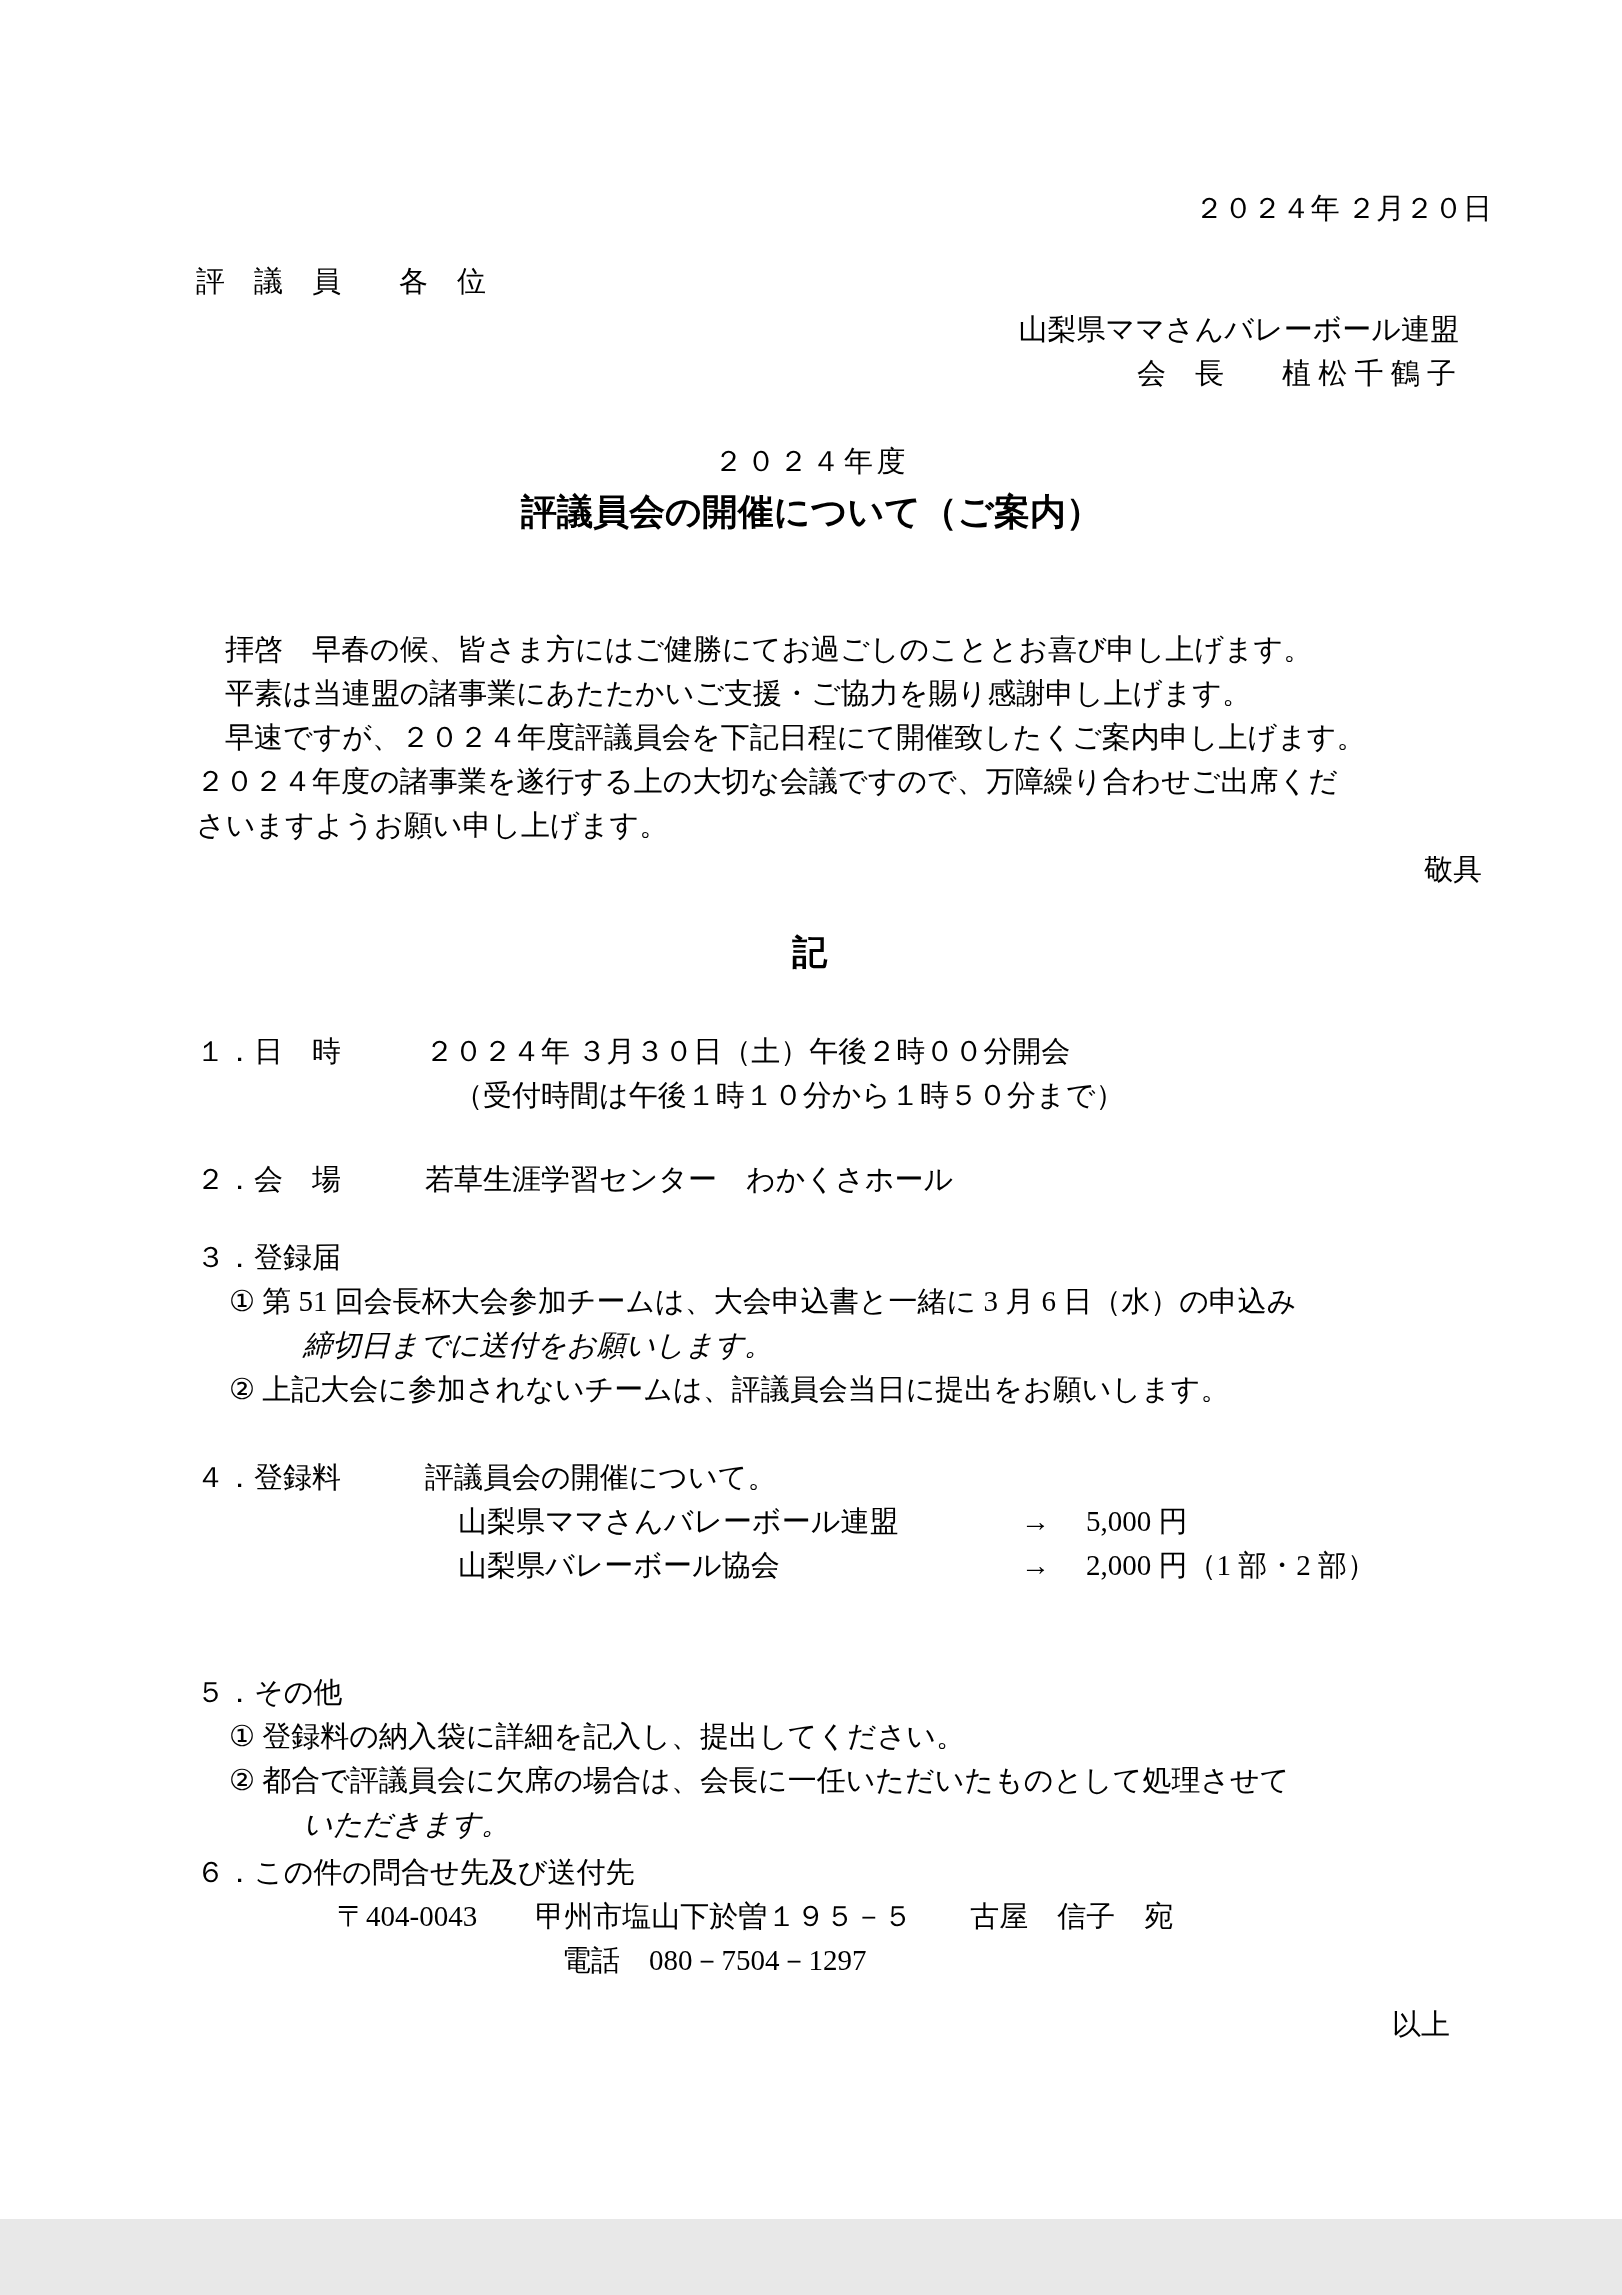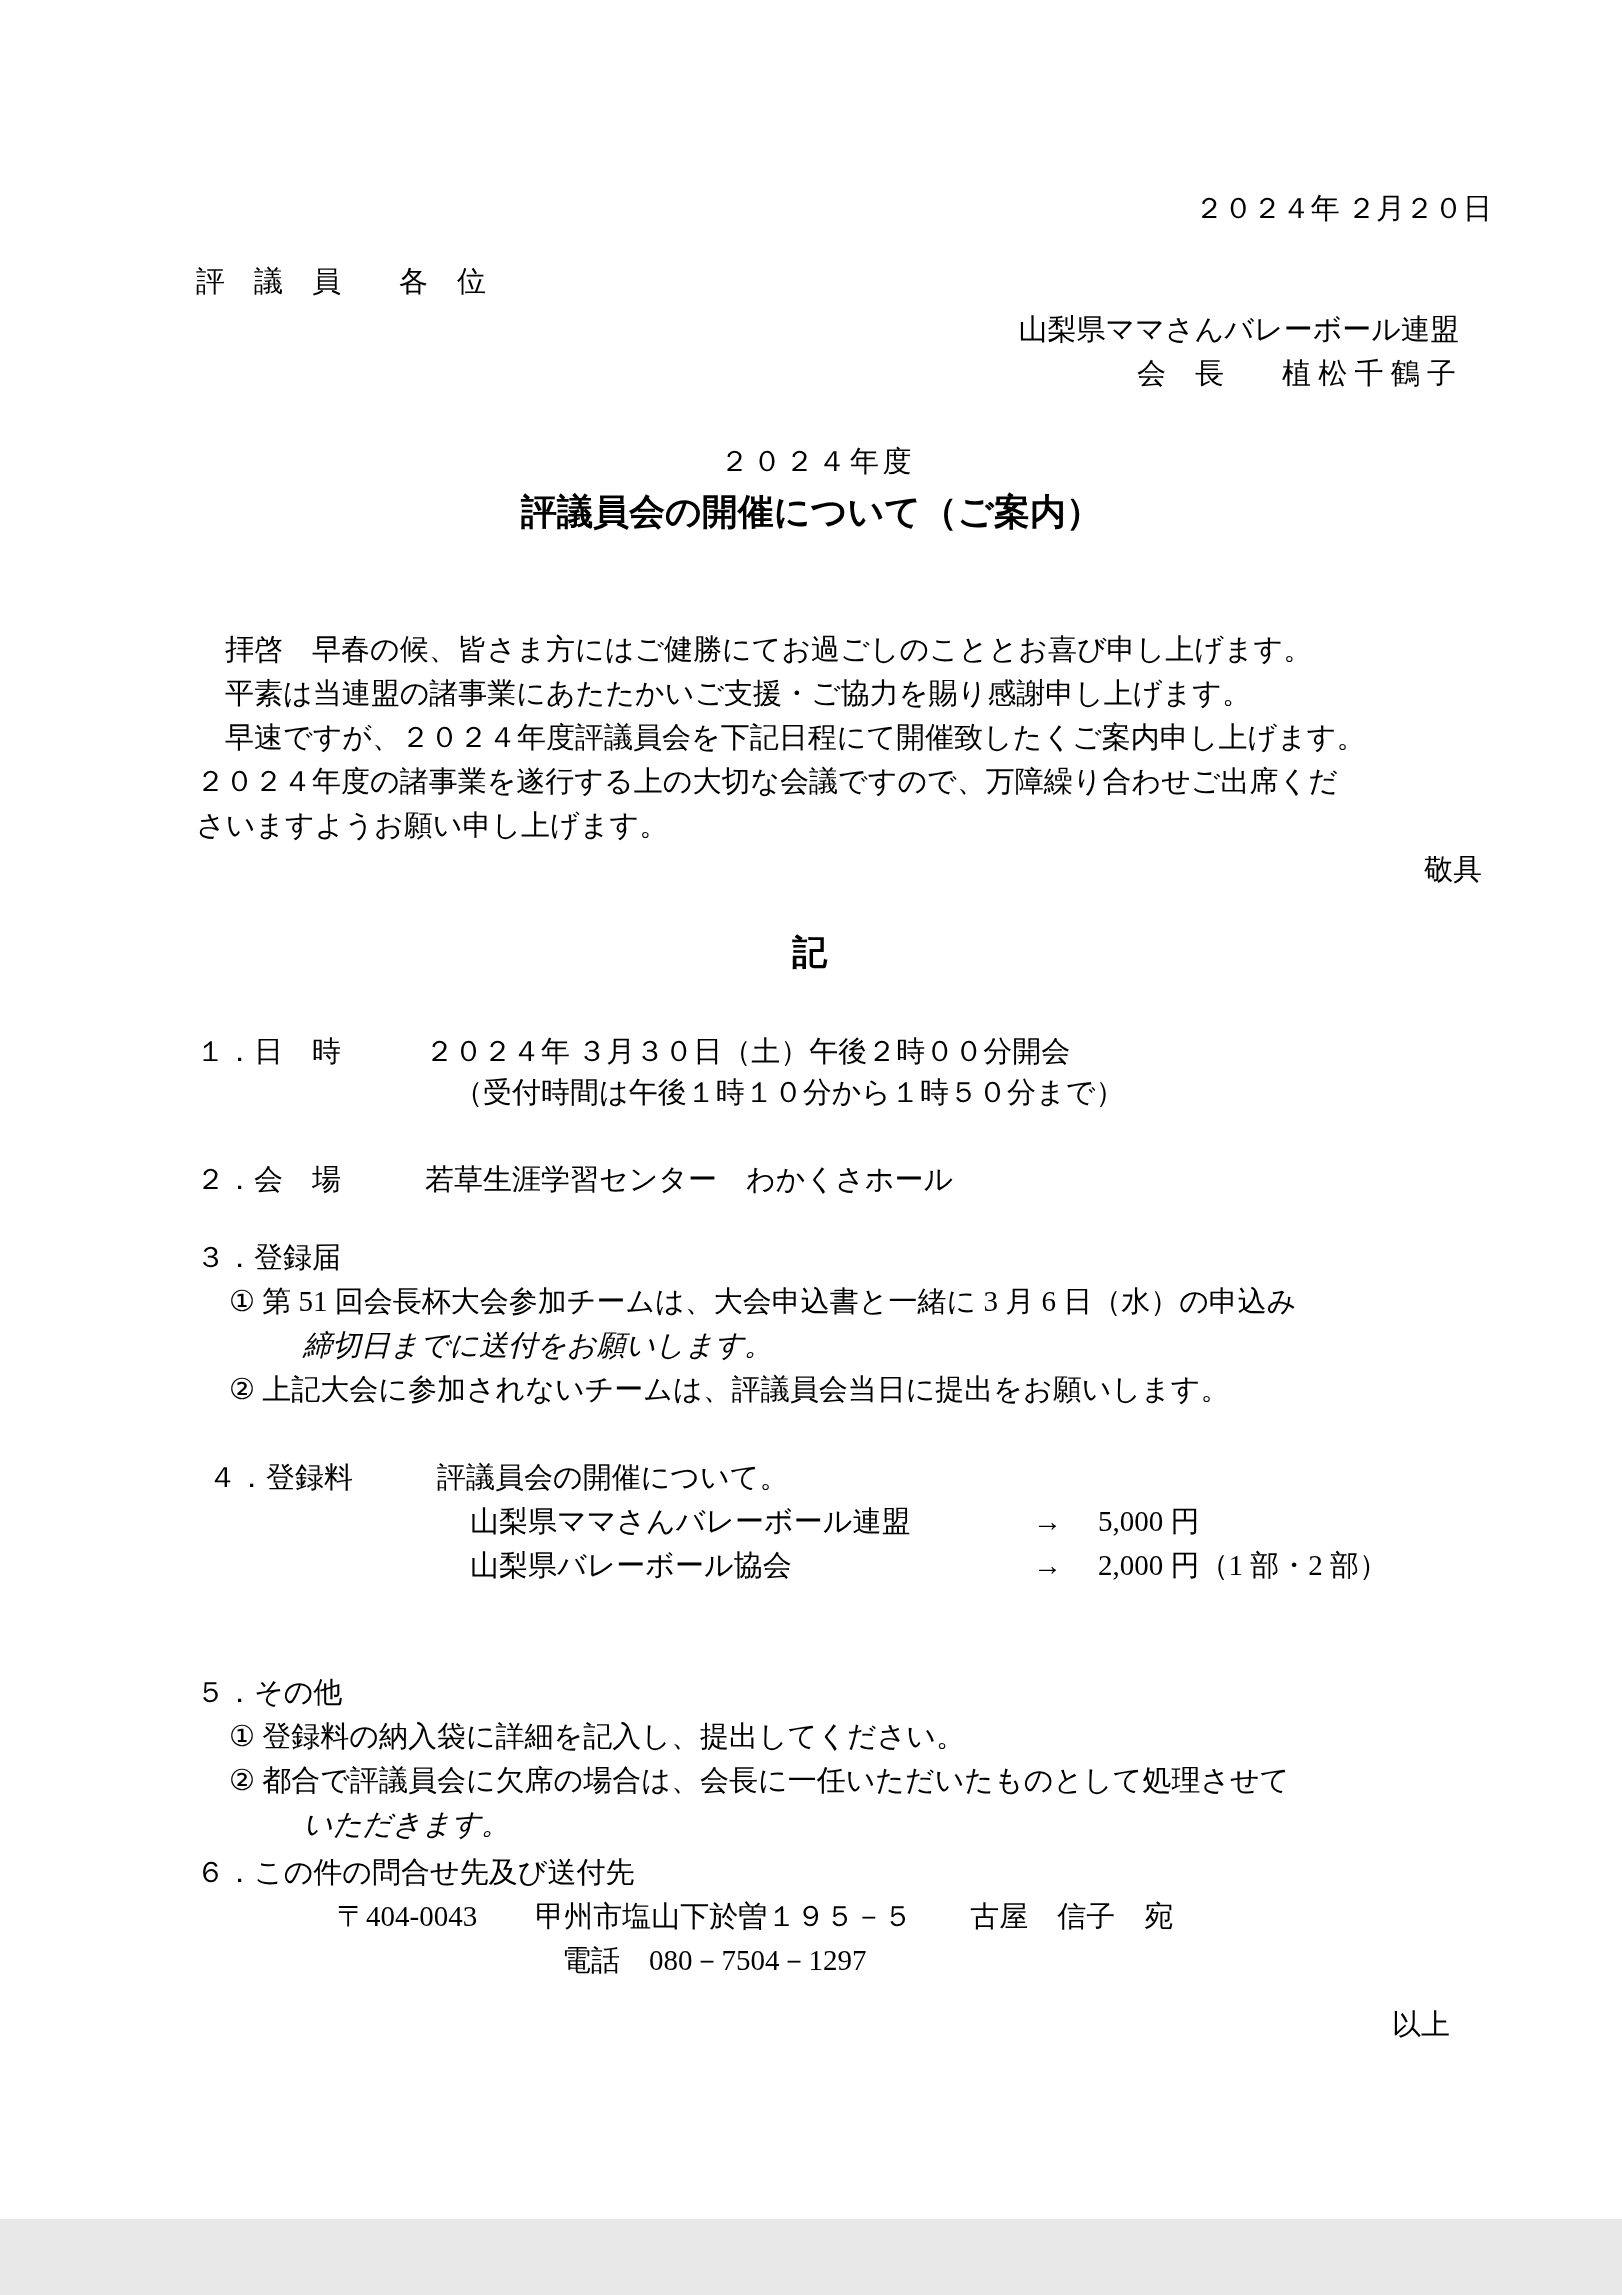--- a/index.html
+++ b/index.html
@@ -30,28 +30,28 @@
   .title-line{font-size:36px;line-height:59px;}
   .ki-line{font-size:35px;line-height:52px;letter-spacing:0.1em;}
   .fiscal{letter-spacing:0.12em;}
   .row{display:flex;}
   .lbl{flex:none;width:229px;white-space:nowrap;}
   .val{white-space:nowrap;}
   .ml103{margin-left:33px;}
   .ml163{margin-left:107px;font-style:italic;}
   .ml215{margin-left:141px;}
   .ml350{margin-left:229px;}
-  .ml394{margin-left:258px;font-family:Liberation Mono, monospace;}
+  .ml394{margin-left:258px;}
   .ml400{margin-left:262px;}
   .ml560{margin-left:366px;}
   .fee-row{display:flex;}
   .fee-name{flex:none;width:563px;white-space:nowrap;}
   .fee-arrow{flex:none;margin-right:36px;}
   
-  .mt45{margin-top:29.4px;}  .mt5{margin-top:3.3px;}   .mt68{margin-top:44px;padding-left:12px;}
+  .mt45{margin-top:29.4px;}  .mt5{margin-top:3.3px;}   .mt68{margin-top:44px;}
   .mt130{margin-top:85px;}.mt55{margin-top:36px;} .mt76{margin-top:50px;}
   .mt61{margin-top:40px;}  .mt52{margin-top:34px;} .mt127{margin-top:83px;}
   .mt7{margin-top:4.6px;}    .mt30{margin-top:19.6px;}
 </style>
 </head>
 <body>
 
 <div class="page">
 
   <div class="line r pr200">２０２４年 ２月２０日</div>

